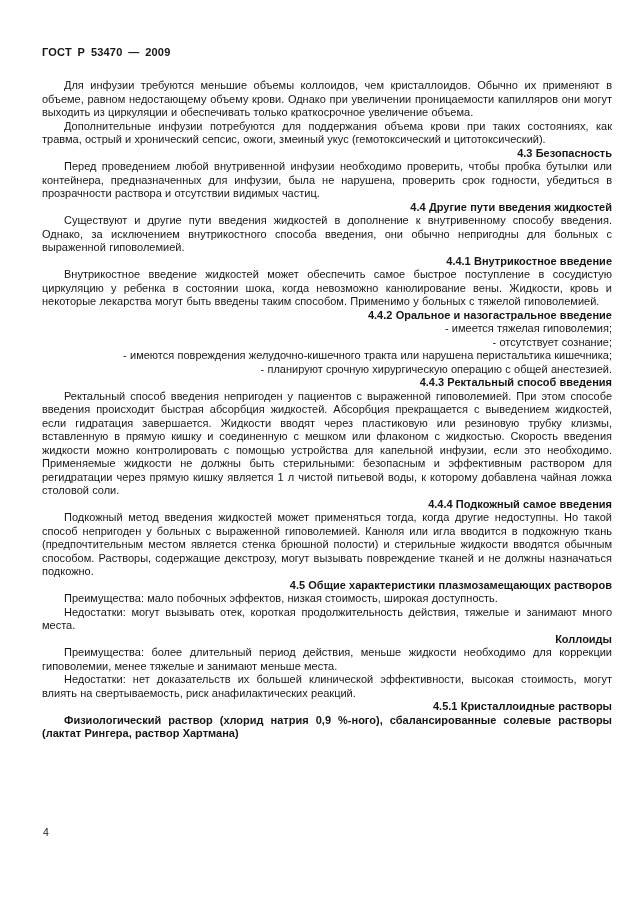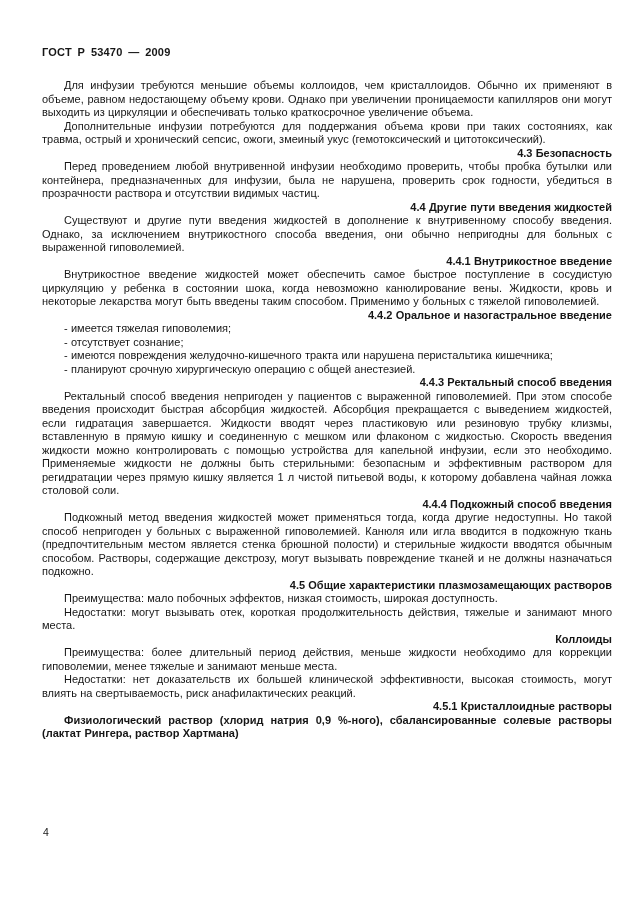--- a/index.html
+++ b/index.html
@@ -38,21 +38,21 @@
     word-spacing: 0.2px;
   }
   .doc-body p.h {
     font-weight: bold;
     text-align: right;
   }
   .doc-body p.hp {
     font-weight: bold;
   }
   .doc-body p.li {
-    text-align: left;
+    text-align: right;
   }
   .page-number {
     position: absolute;
     left: 43px; top: 826px;
     font-size: 10.5px;
   }
 </style>
 </head>
 <body>
 
@@ -68,21 +68,21 @@
       <p class="p">Существуют и другие пути введения жидкостей в дополнение к внутривенному способу введения. Однако, за исключением внутрикостного способа введения, они обычно непригодны для больных с выраженной гиповолемией.</p>
       <p class="h">4.4.1 Внутрикостное введение</p>
       <p class="p">Внутрикостное введение жидкостей может обеспечить самое быстрое поступление в сосудистую циркуляцию у ребенка в состоянии шока, когда невозможно канюлирование вены. Жидкости, кровь и некоторые лекарства могут быть введены таким способом. Применимо у больных с тяжелой гиповолемией.</p>
       <p class="h">4.4.2 Оральное и назогастральное введение</p>
       <p class="li">- имеется тяжелая гиповолемия;</p>
       <p class="li">- отсутствует сознание;</p>
       <p class="li">- имеются повреждения желудочно-кишечного тракта или нарушена перистальтика кишечника;</p>
       <p class="li">- планируют срочную хирургическую операцию с общей анестезией.</p>
       <p class="h">4.4.3 Ректальный способ введения</p>
       <p class="p">Ректальный способ введения непригоден у пациентов с выраженной гиповолемией. При этом способе введения происходит быстрая абсорбция жидкостей. Абсорбция прекращается с выведением жидкостей, если гидратация завершается. Жидкости вводят через пластиковую или резиновую трубку клизмы, вставленную в прямую кишку и соединенную с мешком или флаконом с жидкостью. Скорость введения жидкости можно контролировать с помощью устройства для капельной инфузии, если это необходимо. Применяемые жидкости не должны быть стерильными: безопасным и эффективным раствором для регидратации через прямую кишку является 1 л чистой питьевой воды, к которому добавлена чайная ложка столовой соли.</p>
-      <p class="h">4.4.4 Подкожный способ введения</p>
+      <p class="h">4.4.4 Подкожный самое введения</p>
       <p class="p">Подкожный метод введения жидкостей может применяться тогда, когда другие недоступны. Но такой способ непригоден у больных с выраженной гиповолемией. Канюля или игла вводится в подкожную ткань (предпочтительным местом является стенка брюшной полости) и стерильные жидкости вводятся обычным способом. Растворы, содержащие декстрозу, могут вызывать повреждение тканей и не должны назначаться подкожно.</p>
       <p class="h">4.5 Общие характеристики плазмозамещающих растворов</p>
       <p class="p">Преимущества: мало побочных эффектов, низкая стоимость, широкая доступность.</p>
       <p class="p">Недостатки: могут вызывать отек, короткая продолжительность действия, тяжелые и занимают много места.</p>
       <p class="h">Коллоиды</p>
       <p class="p">Преимущества: более длительный период действия, меньше жидкости необходимо для коррекции гиповолемии, менее тяжелые и занимают меньше места.</p>
       <p class="p">Недостатки: нет доказательств их большей клинической эффективности, высокая стоимость, могут влиять на свертываемость, риск анафилактических реакций.</p>
       <p class="h">4.5.1 Кристаллоидные растворы</p>
       <p class="hp">Физиологический раствор (хлорид натрия 0,9 %-ного), сбалансированные солевые растворы (лактат Рингера, раствор Хартмана)</p>
     </div>

